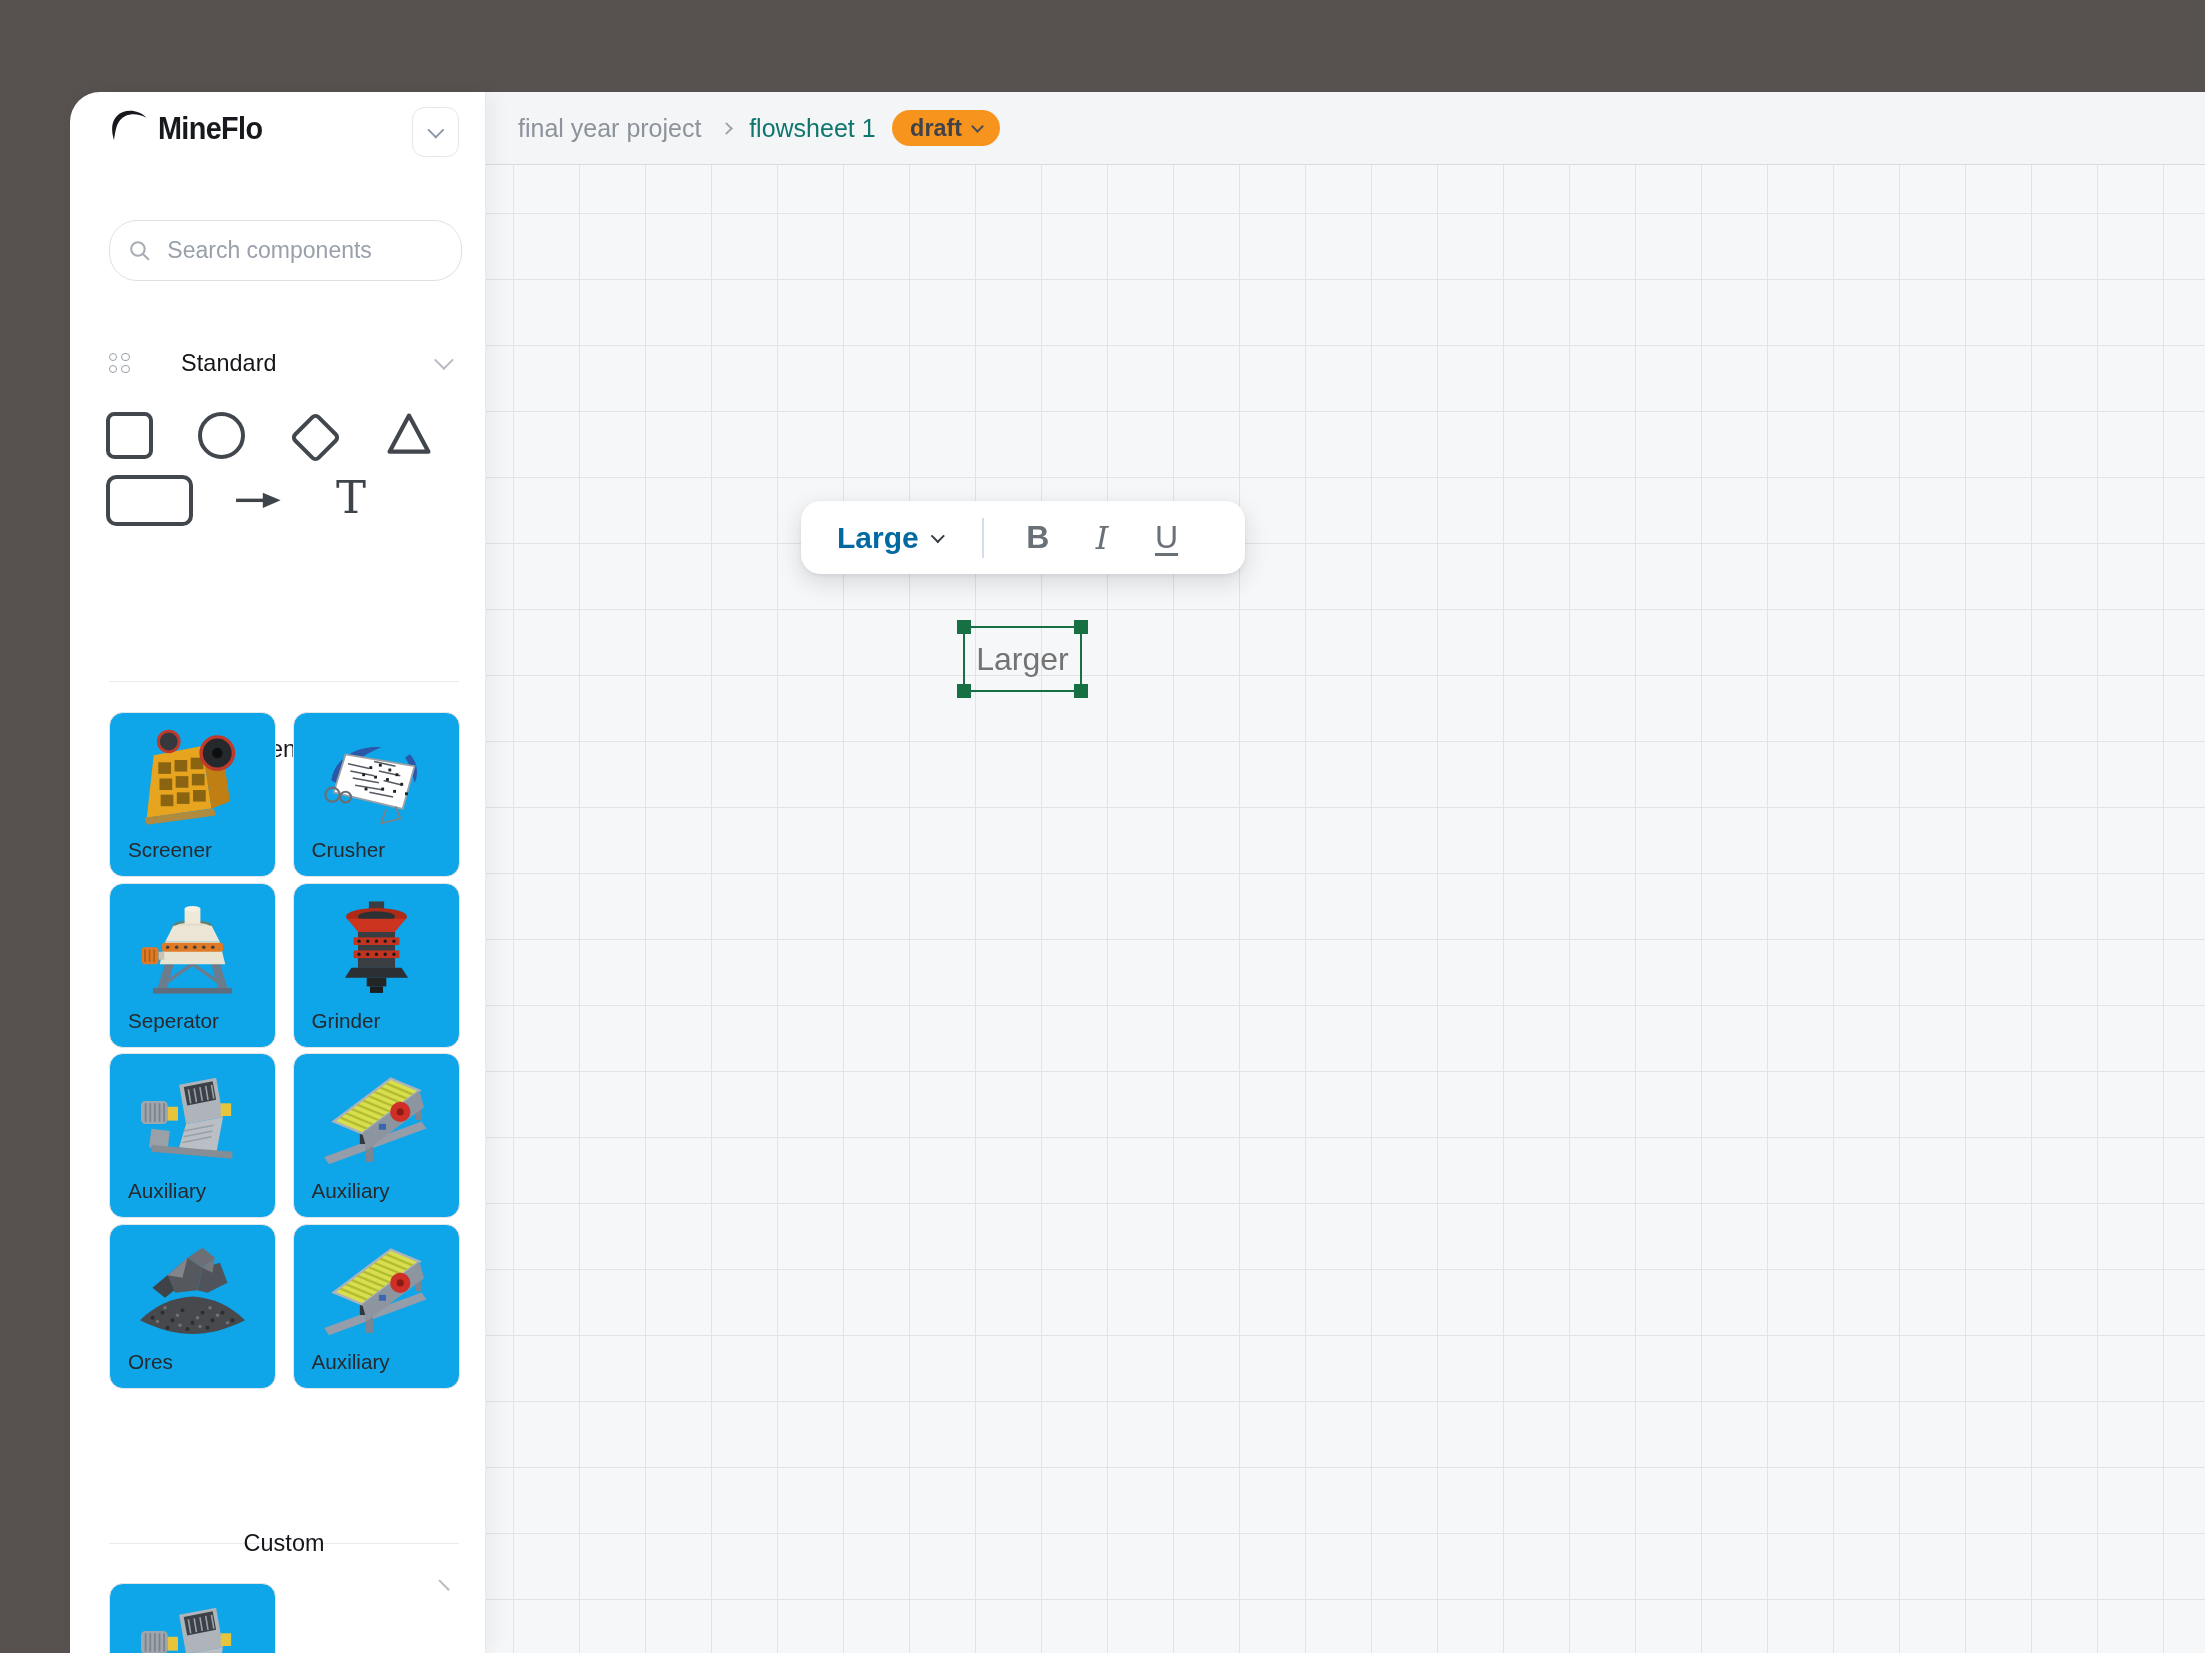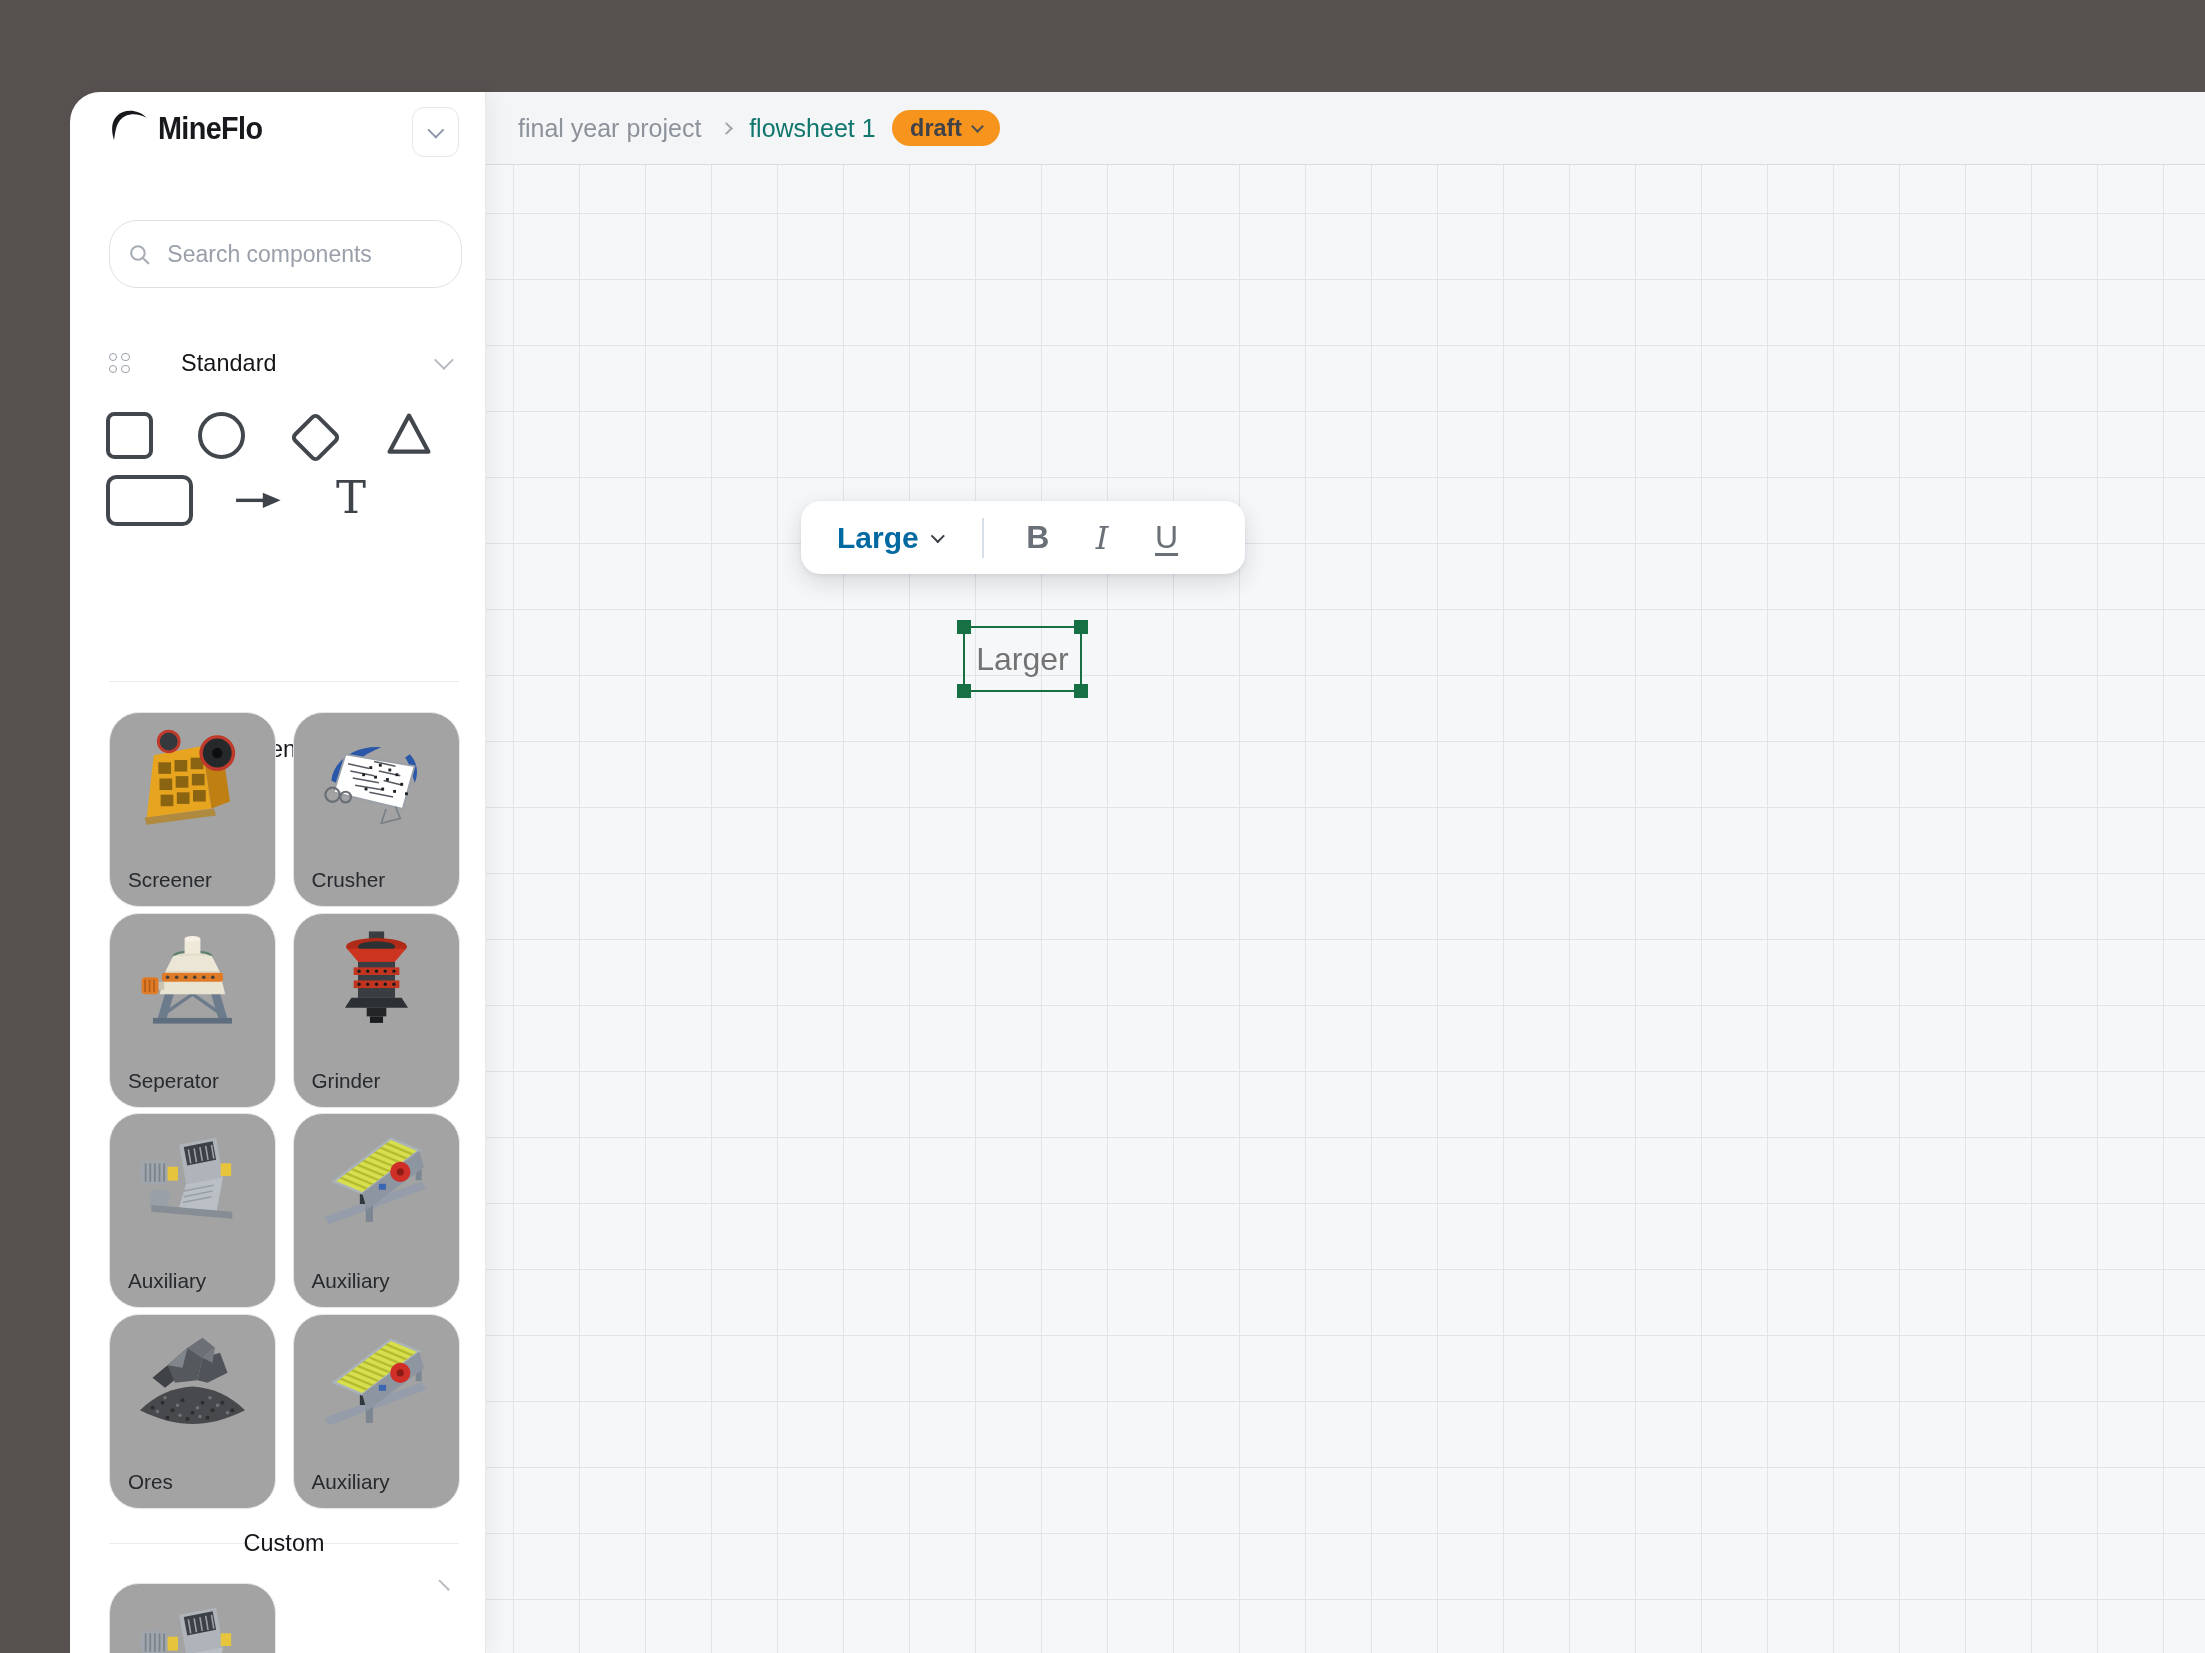--- a/index.html
+++ b/index.html
@@ -29,21 +29,21 @@
     font-size:32px;font-weight:700;color:#17191d;letter-spacing:-0.7px;
     transform:scaleX(.9);transform-origin:left center;white-space:nowrap;
   }
   .collapse-btn{
     position:absolute;left:342px;top:15px;width:45px;height:48px;
     border:1.4px solid #e4e6ea;border-radius:12.4px;background:#fff;
     display:flex;align-items:center;justify-content:center;color:#8a95a6;cursor:pointer;
   }
   .collapse-btn .chev{width:11.7px;height:11.7px;margin-top:-4.8px;}
   .search-box{
-    position:absolute;left:39px;top:128px;width:353px;height:68px;box-sizing:border-box;
+    position:absolute;left:39px;top:128px;width:353px;height:61px;box-sizing:border-box;
     border:1.4px solid #dde0e4;border-radius:28px;background:#fff;
     display:flex;align-items:center;padding:0 16.5px;
   }
   .search-box svg{flex:0 0 auto;}
   .search-box input{
     border:none;outline:none;flex:1;margin-left:13.8px;
     font-family:"Liberation Sans",sans-serif;font-size:23px;color:#3a3f45;background:transparent;
   }
   .search-box input::placeholder{color:#99a0aa;}
   .section-head{position:absolute;left:39px;right:26px;height:30px;display:flex;align-items:center;gap:32px;}
@@ -60,22 +60,22 @@
   .sh-tri{position:absolute;left:314px;top:318px;width:50px;height:50px;border:none;background:none;}
   .sh-rect{left:36px;top:383px;width:87px;height:51px;border-radius:10.3px;}
   .sh-arrow{position:absolute;left:164px;top:398px;width:48px;height:20.7px;border:none;background:none;}
   .sh-text{position:absolute;left:259px;top:380px;width:44px;height:55px;border:none;background:none;
     font-family:"DejaVu Serif","Liberation Serif",serif;font-size:45px;color:#3f444a;text-align:center;line-height:52px;}
 
   
   .cards{position:absolute;left:39px;top:620px;width:350px;display:grid;
     grid-template-columns:167px 167px;grid-column-gap:16.5px;grid-row-gap:5.5px;}
   .card{
-    position:relative;width:167px;height:195px;box-sizing:border-box;background:#a3a3a3;
-    border:1.4px solid #e3e6ea;border-radius:30px;cursor:grab;overflow:hidden;
+    position:relative;width:167px;height:165px;box-sizing:border-box;background:#0ea5e9;
+    border:1.4px solid #e3e6ea;border-radius:14px;cursor:grab;overflow:hidden;
   }
   .card .thumb{position:absolute;left:0;right:0;top:6.9px;height:110px;display:flex;align-items:center;justify-content:center;}
   .card .card-label{position:absolute;left:18px;bottom:13.8px;font-size:20.7px;color:#26292d;}
   .custom-card{position:absolute;left:39px;top:1491px;}
 
   
   .canvas{position:absolute;left:485px;top:92px;right:0;bottom:0;background:#f5f6f8;}
   .canvas-header{
     position:absolute;top:0;left:0;right:0;height:72px;background:#f4f5f7;
     border-bottom:1.4px solid #d9dbde;display:flex;align-items:center;padding-left:33px;

